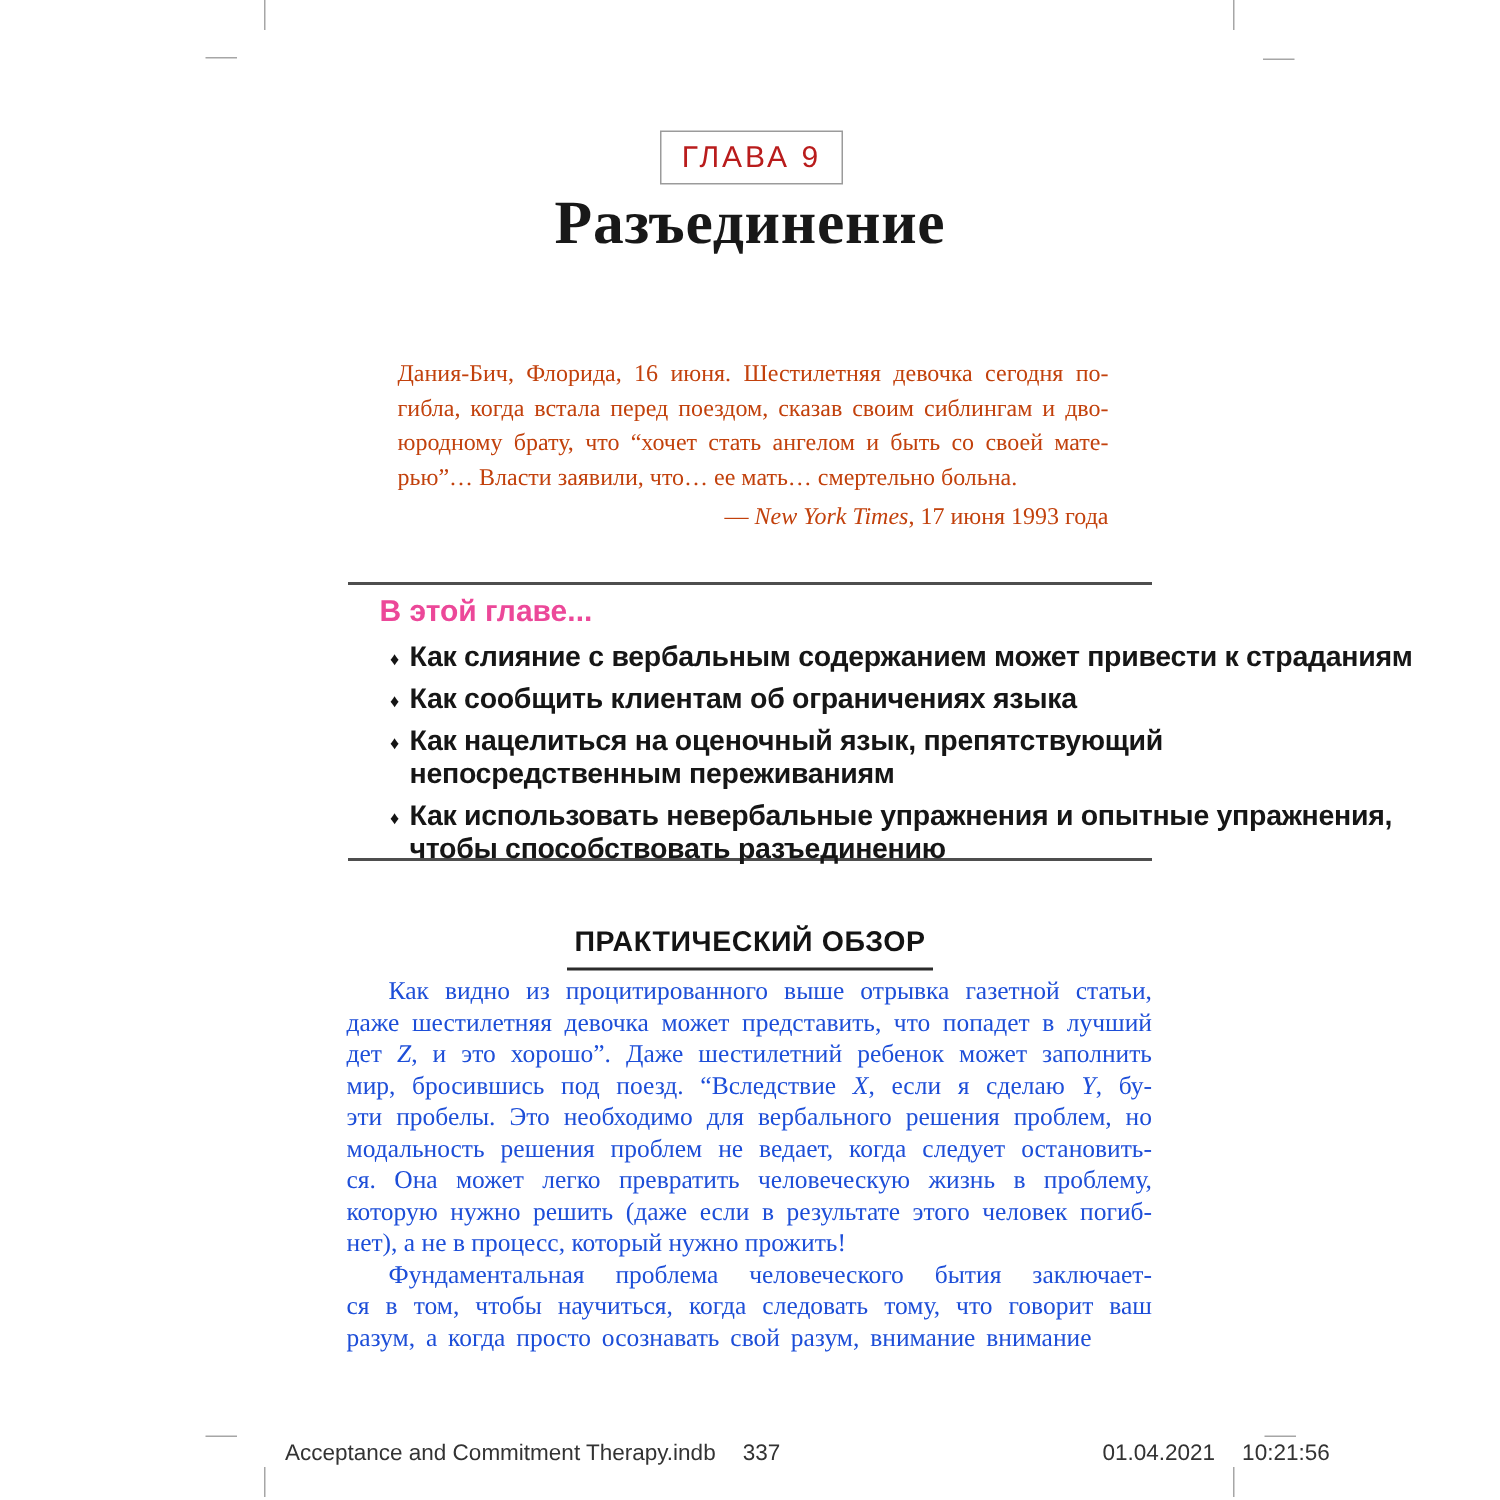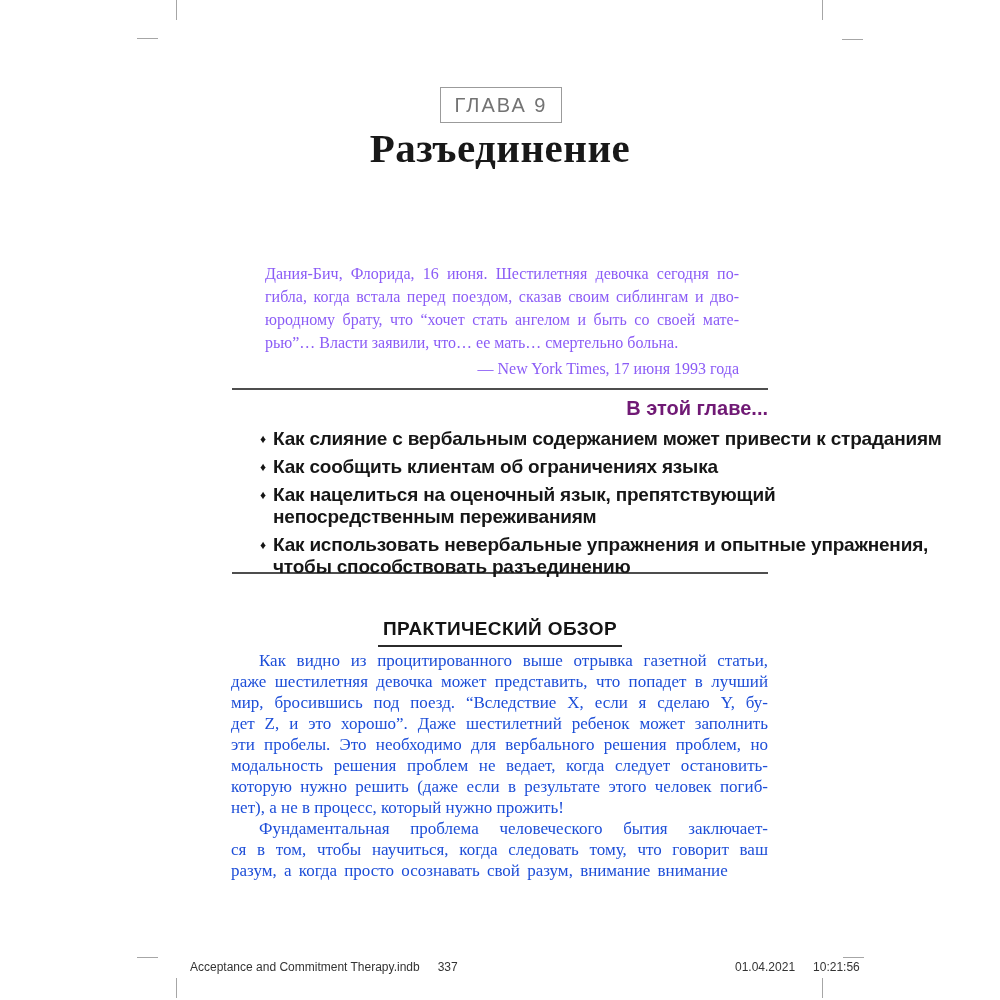--- a/index.html
+++ b/index.html
@@ -17,64 +17,64 @@
   .cm-tr-h { left:842px; top:39px; }
   .cm-bl-h { left:137px; top:957px; }
   .cm-bl-v { left:176px; top:978px; height:22px; }
   .cm-br-h { left:843px; top:957px; }
   .cm-br-v { left:822px; top:978px; height:22px; }
 
   .chapter-box {
     position:absolute; top:87px; left:440px; width:120px; height:34px;
     border:1px solid #9b9b9b; display:flex; align-items:center; justify-content:center;
     font-family:"Liberation Sans", sans-serif; font-size:20px; letter-spacing:2px;
-    color:#737373;
+    color:#b91c1c;
   }
   .chapter-title {
     position:absolute; top:124px; left:0; width:100%; margin:0; text-align:center;
     font-family:"Liberation Serif", serif; font-weight:bold; font-size:41px;
     color:#181818; letter-spacing:0.5px;
   }
 
   .epigraph {
-    position:absolute; left:265px; top:262px; width:474px;
-    font-size:16px; line-height:23px; color:#8b5cf6;
+    position:absolute; left:265px; top:238px; width:474px;
+    font-size:16px; line-height:23px; color:#c2410c;
   }
   .tl { min-height:1em; }
   .jl { text-align:justify; text-align-last:justify; text-justify:inter-word; white-space:nowrap; }
   .ind { text-indent:28px; }
   .loose { word-spacing:3px; }
-  .it { }
+  .it { font-style:italic; }
   .attribution { text-align:right; margin-top:3px; }
 
   .overview-box {
     position:absolute; left:232px; top:388px; width:536px; height:186px;
     border-top:2px solid #4e4e4e; border-bottom:2px solid #4e4e4e;
     font-family:"Liberation Sans", sans-serif; box-sizing:border-box;
   }
-  .ov-heading { margin:7px 0 8px 21px; font-size:20px; font-weight:bold; color:#701a75;text-align:right; }
+  .ov-heading { margin:7px 0 8px 21px; font-size:20px; font-weight:bold; color:#ec4899; }
   .ov-item { display:flex; margin:0 0 6px 28px; }
   .ov-diamond { width:13px; flex:0 0 13px; font-size:12px; line-height:22px; color:#141414; }
   .ov-text { font-size:19px; font-weight:bold; line-height:22px; letter-spacing:-0.2px; color:#161616; }
   .ov-text .tl { white-space:nowrap; }
 
   .section-heading-wrap { position:absolute; top:606px; left:0; width:100%; text-align:center; }
   .section-heading {
     display:inline-block; font-family:"Liberation Sans", sans-serif; font-weight:bold;
     font-size:19px; letter-spacing:0.4px; color:#141414;
     border-bottom:2px solid #2b2b2b; padding:0 5px 5px;margin-top:12px;
   }
 
   .body-text {
     position:absolute; left:231px; top:650px; width:537px;
     font-size:17px; line-height:21px; color:#1d4ed8;
   }
 
   .pfoot { position:absolute; top:960px; font-family:"Liberation Sans", sans-serif;
-    font-size:12px; color:#333333; white-space:nowrap; }
+    font-size:15px; color:#333333; white-space:nowrap; }
   .pfoot-left { left:190px; }
   .pfoot-right { left:735px; }
   .pfoot .gap { display:inline-block; width:18px; }
 </style>
 </head>
 <body>
 
 <div class="page">
 
   <div class="crop v cm-tl-v"></div>
@@ -137,24 +137,25 @@
   </div>
 
   <div class="section-heading-wrap">
     <span class="section-heading">ПРАКТИЧЕСКИЙ ОБЗОР</span>
   </div>
 
   <div class="body-text" id="body-paras">
       <div>
         <div class="tl jl ind"><span>Как видно из процитированного выше отрывка газетной статьи,</span></div>
         <div class="tl jl"><span>даже шестилетняя девочка может представить, что попадет в лучший</span></div>
+        <div class="tl jl"><span>дет </span><span class="it">Z</span><span>, и это хорошо”. Даже шестилетний ребенок может заполнить</span></div>
         <div class="tl jl"><span>мир, бросившись под поезд. “Вследствие </span><span class="it">X</span><span>, если я сделаю </span><span class="it">Y</span><span>, бу-</span></div>
-        <div class="tl jl"><span>дет </span><span class="it">Z</span><span>, и это хорошо”. Даже шестилетний ребенок может заполнить</span></div>
         <div class="tl jl"><span>эти пробелы. Это необходимо для вербального решения проблем, но</span></div>
         <div class="tl jl"><span>модальность решения проблем не ведает, когда следует остановить-</span></div>
+        <div class="tl jl"><span>ся. Она может легко превратить человеческую жизнь в проблему,</span></div>
         <div class="tl jl"><span>которую нужно решить (даже если в результате этого человек погиб-</span></div>
         <div class="tl"><span>нет), а не в процесс, который нужно прожить!</span></div>
       </div>
       <div>
         <div class="tl jl ind"><span>Фундаментальная проблема человеческого бытия заключает-</span></div>
         <div class="tl jl"><span>ся в том, чтобы научиться, когда следовать тому, что говорит ваш</span></div>
         <div class="tl loose"><span>разум, а когда просто осознавать свой разум, внимание внимание</span></div>
       </div>
     </div>
 

